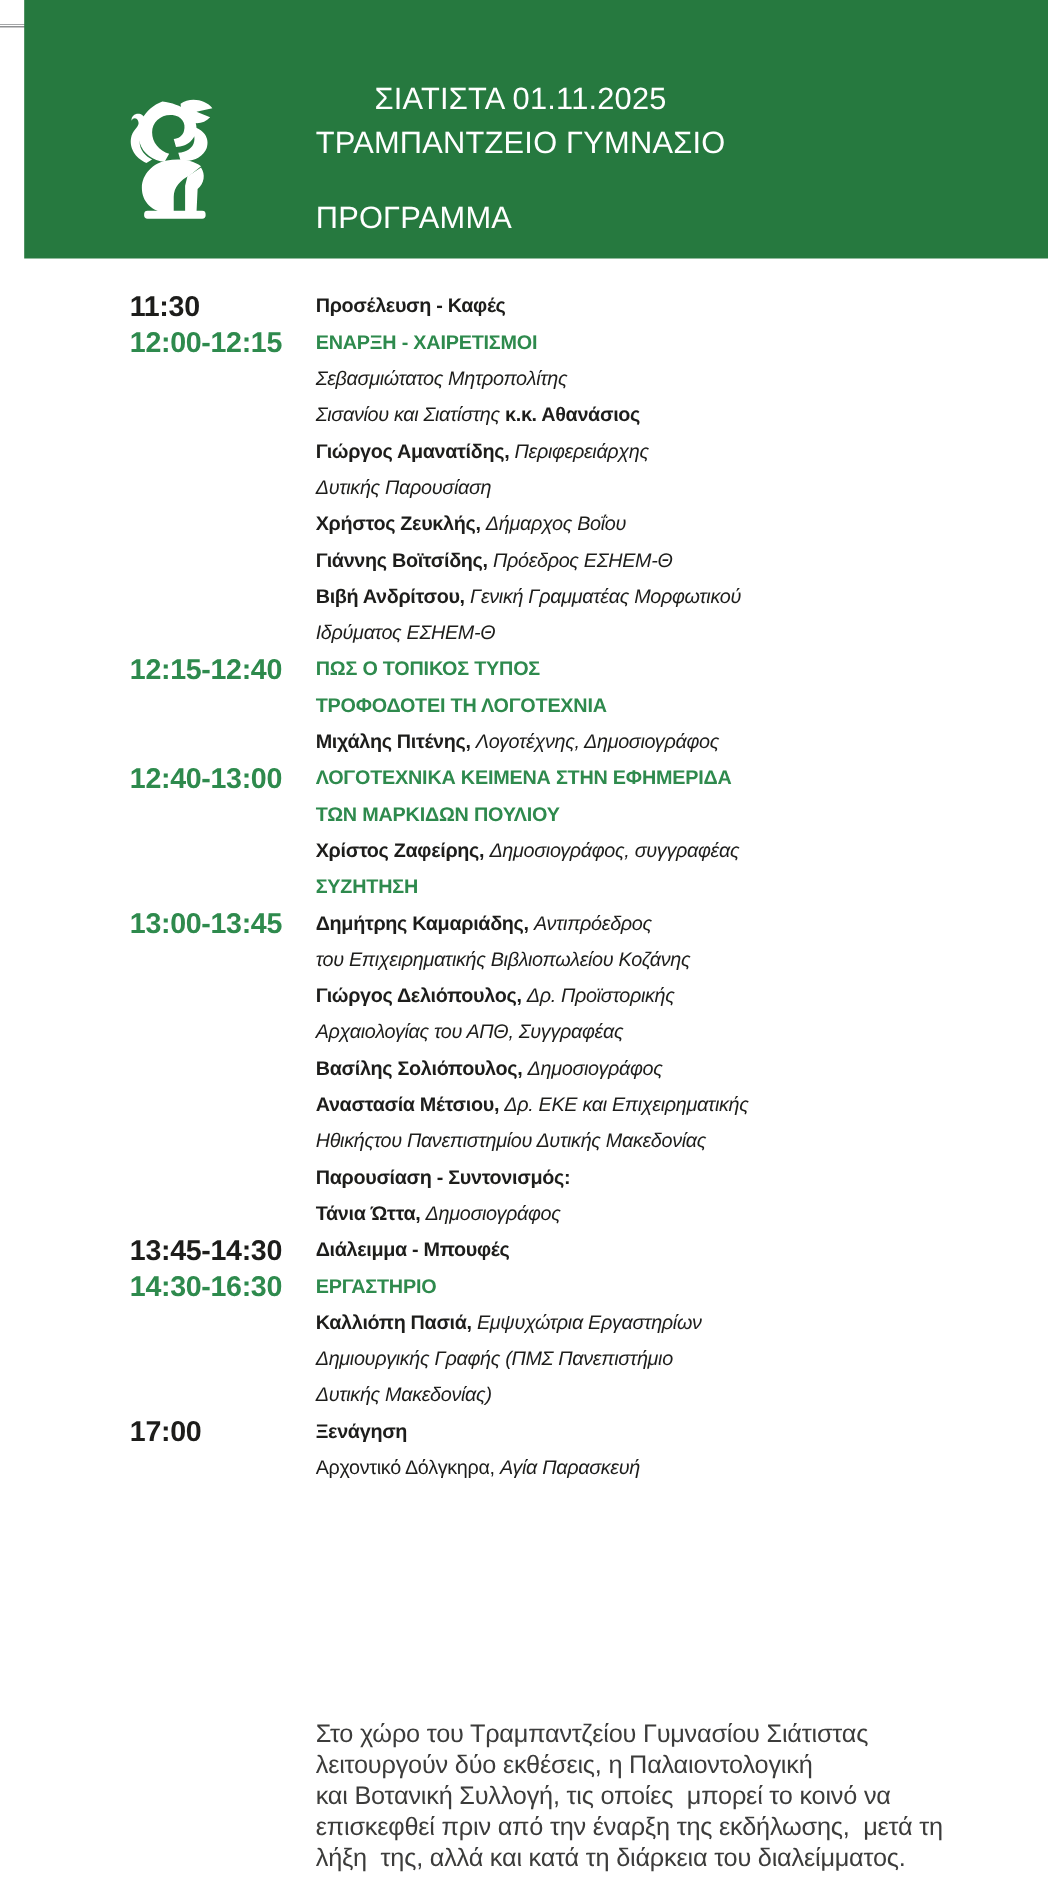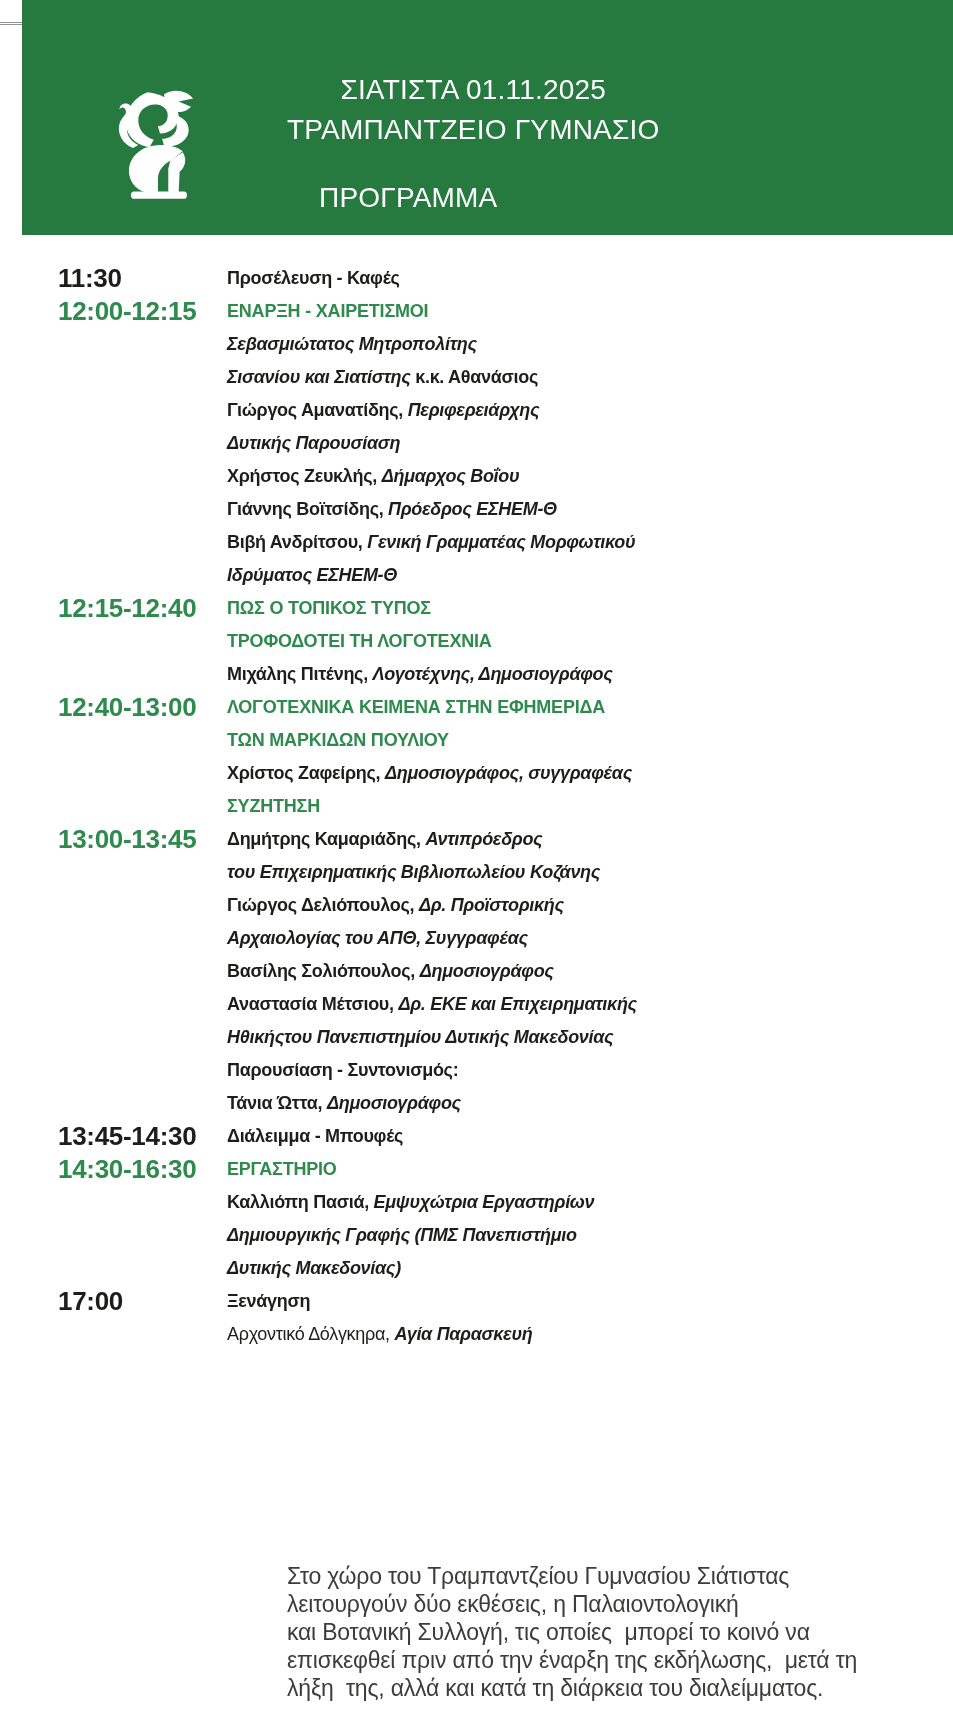--- a/index.html
+++ b/index.html
@@ -21,33 +21,33 @@
   .tl-h{left:0;top:22px;width:30px;height:3px;}
   .tl-v{left:46px;top:0;width:4px;height:6px;}
   .tr-v{left:921px;top:0;width:5px;height:6px;}
   .tr-h{left:942px;top:21px;width:11px;height:4px;}
 
   
   .header{position:absolute;left:22px;top:0;width:931px;height:235px;background:var(--green-bg);text-align:center;}
   .logo{position:absolute;left:86px;top:86px;width:104px;height:120px;}
   .header-text{position:absolute;left:265px;top:70px;color:#fff;}
   .header-text .t-line{font-size:28px;line-height:40px;letter-spacing:0.2px;font-weight:400;}
-  .program{position:absolute;left:265px;top:178px;color:#fff;font-size:28px;line-height:40px;letter-spacing:0.2px;font-weight:400;margin-left:32px;}
+  .program{position:absolute;left:265px;top:178px;color:#fff;font-size:28px;line-height:40px;letter-spacing:0.2px;font-weight:400;}
 
   
-  .schedule{position:absolute;left:0;top:235px;width:783px;padding:27px 14px 0 58px;}
+  .schedule{position:absolute;left:0;top:235px;width:783px;padding:27px 14px 0 118px;}
   .block{display:grid;grid-template-columns:169px 1fr;}
   .block.gap{}
   .time{font-size:26px;line-height:33px;font-weight:700;letter-spacing:-0.3px;}
   .time.green{color:var(--green-tx);}
   .time.black{color:var(--ink);}
   .line{font-size:18px;line-height:33px;letter-spacing:-0.3px;white-space:pre-wrap;}
   .s-b{font-weight:700;color:var(--ink);}
   .s-bg{font-weight:700;color:var(--green-tx);letter-spacing:-0.2px;}
-  .s-i{font-style:italic;font-weight:700;color:var(--ink);}
+  .s-i{font-style:italic;font-weight:400;color:var(--ink);}
   .s-r{font-weight:400;color:var(--ink);}
 
   
   .footer{position:absolute;left:287px;top:1562px;width:640px;color:var(--footer);}
   .footer .f-line{font-size:23px;line-height:28px;letter-spacing:-0.2px;white-space:pre-wrap;}
 </style>
 </head>
 <body>
 
 <div class="page">

